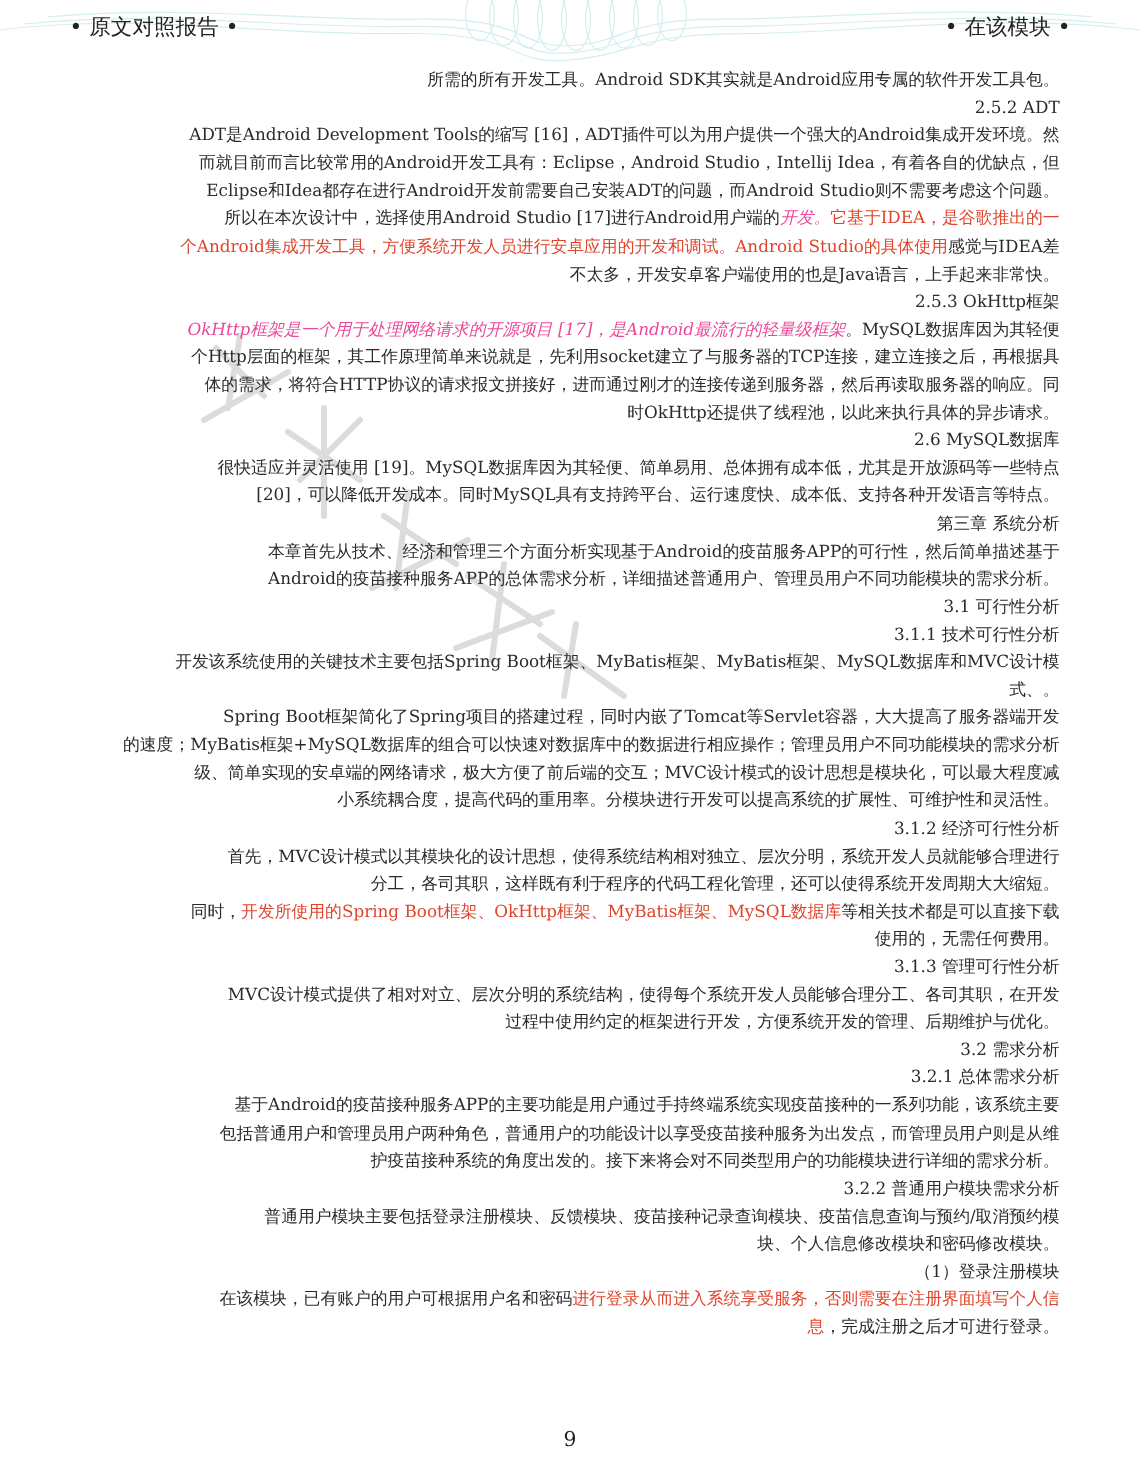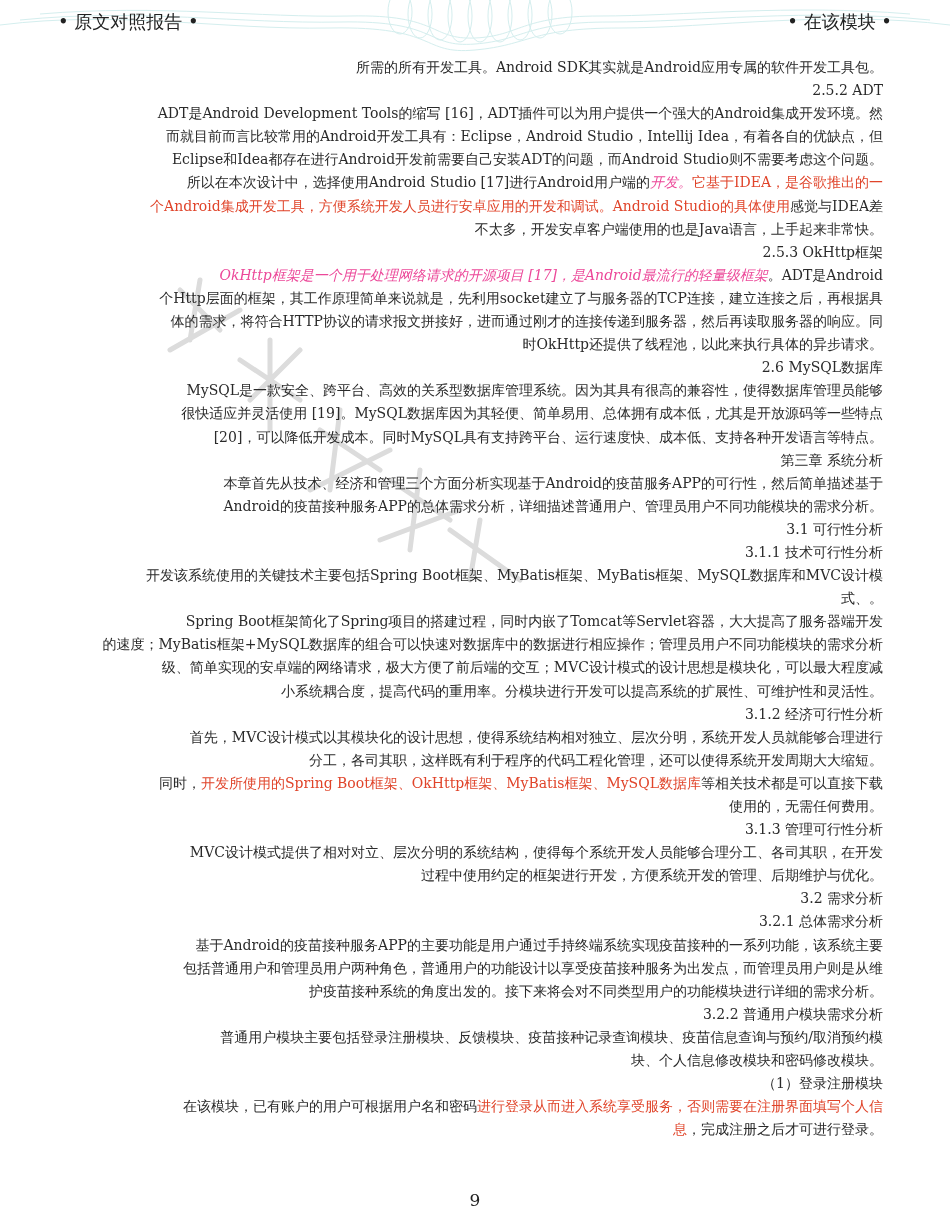--- a/index.html
+++ b/index.html
@@ -55,26 +55,25 @@
 <div class="content">
   <div class="line"><span>所需的所有开发工具。Android SDK其实就是Android应用专属的软件开发工具包。</span></div>
   <div class="line"><span>2.5.2 ADT</span></div>
   <div class="line indent"><span>ADT是Android Development Tools的缩写 [16]，ADT插件可以为用户提供一个强大的Android集成开发环境。然</span></div>
   <div class="line"><span>而就目前而言比较常用的Android开发工具有：Eclipse，Android Studio，Intellij Idea，有着各自的优缺点，但</span></div>
   <div class="line"><span>Eclipse和Idea都存在进行Android开发前需要自己安装ADT的问题，而Android Studio则不需要考虑这个问题。</span></div>
   <div class="line indent"><span>所以在本次设计中，选择使用Android Studio [17]进行Android用户端的</span><span class="yellow">开发。</span><span class="red">它基于IDEA，是谷歌推出的一</span></div>
   <div class="line"><span class="red">个Android集成开发工具，方便系统开发人员进行安卓应用的开发和调试。Android Studio的具体使用</span><span>感觉与IDEA差</span></div>
   <div class="line"><span>不太多，开发安卓客户端使用的也是Java语言，上手起来非常快。</span></div>
   <div class="line"><span>2.5.3 OkHttp框架</span></div>
-  <div class="line indent"><span class="yellow">OkHttp框架是一个用于处理网络请求的开源项目 [17]，是Android最流行的轻量级框架</span><span>。ADT是Android</span></div>
+  <div class="line indent"><span class="yellow">OkHttp框架是一个用于处理网络请求的开源项目 [17]，是Android最流行的轻量级框架</span><span>。MySQL数据库因为其轻便</span></div>
   <div class="line"><span>个Http层面的框架，其工作原理简单来说就是，先利用socket建立了与服务器的TCP连接，建立连接之后，再根据具</span></div>
   <div class="line"><span>体的需求，将符合HTTP协议的请求报文拼接好，进而通过刚才的连接传递到服务器，然后再读取服务器的响应。同</span></div>
   <div class="line"><span>时OkHttp还提供了线程池，以此来执行具体的异步请求。</span></div>
   <div class="line"><span>2.6 MySQL数据库</span></div>
-  <div class="line indent"><span>MySQL是一款安全、跨平台、高效的关系型数据库管理系统。因为其具有很高的兼容性，使得数据库管理员能够</span></div>
   <div class="line"><span>很快适应并灵活使用 [19]。MySQL数据库因为其轻便、简单易用、总体拥有成本低，尤其是开放源码等一些特点</span></div>
   <div class="line"><span>[20]，可以降低开发成本。同时MySQL具有支持跨平台、运行速度快、成本低、支持各种开发语言等特点。</span></div>
   <div class="line"><span>第三章 系统分析</span></div>
   <div class="line indent"><span>本章首先从技术、经济和管理三个方面分析实现基于Android的疫苗服务APP的可行性，然后简单描述基于</span></div>
   <div class="line"><span>Android的疫苗接种服务APP的总体需求分析，详细描述普通用户、管理员用户不同功能模块的需求分析。</span></div>
   <div class="line"><span>3.1 可行性分析</span></div>
   <div class="line"><span>3.1.1 技术可行性分析</span></div>
   <div class="line indent"><span>开发该系统使用的关键技术主要包括Spring Boot框架、MyBatis框架、MyBatis框架、MySQL数据库和MVC设计模</span></div>
   <div class="line"><span>式、。</span></div>
   <div class="line indent"><span>Spring Boot框架简化了Spring项目的搭建过程，同时内嵌了Tomcat等Servlet容器，大大提高了服务器端开发</span></div>

